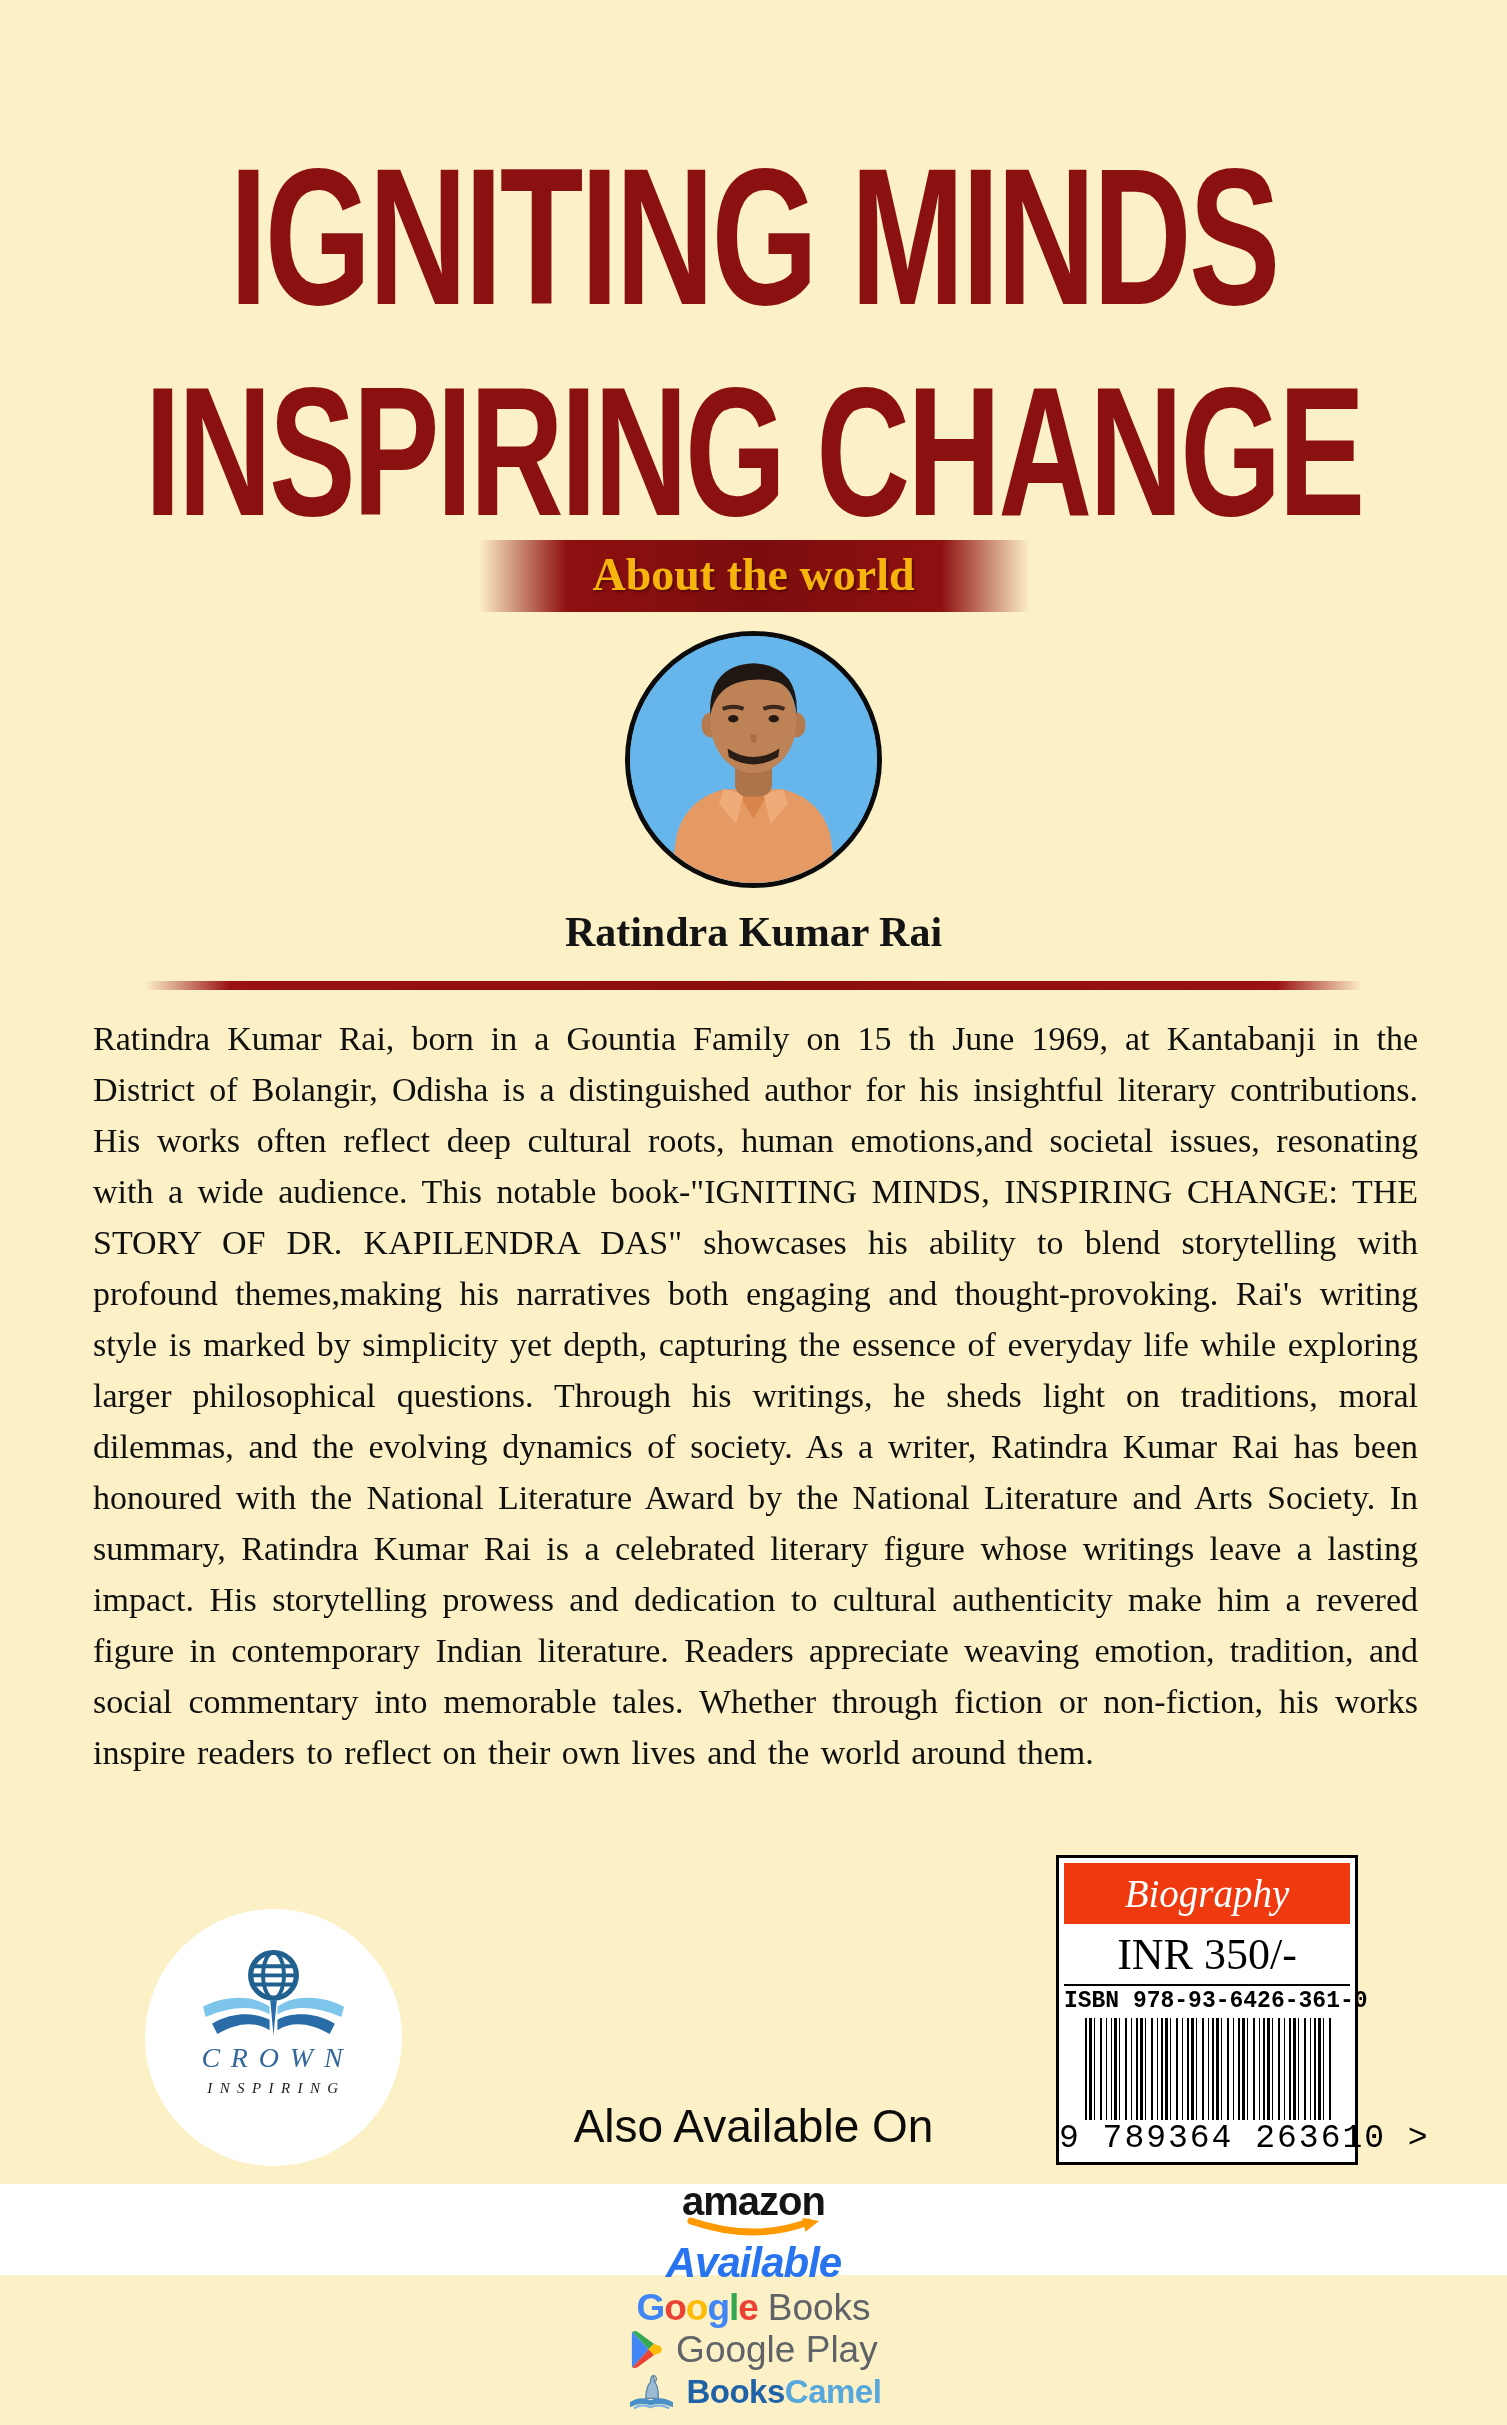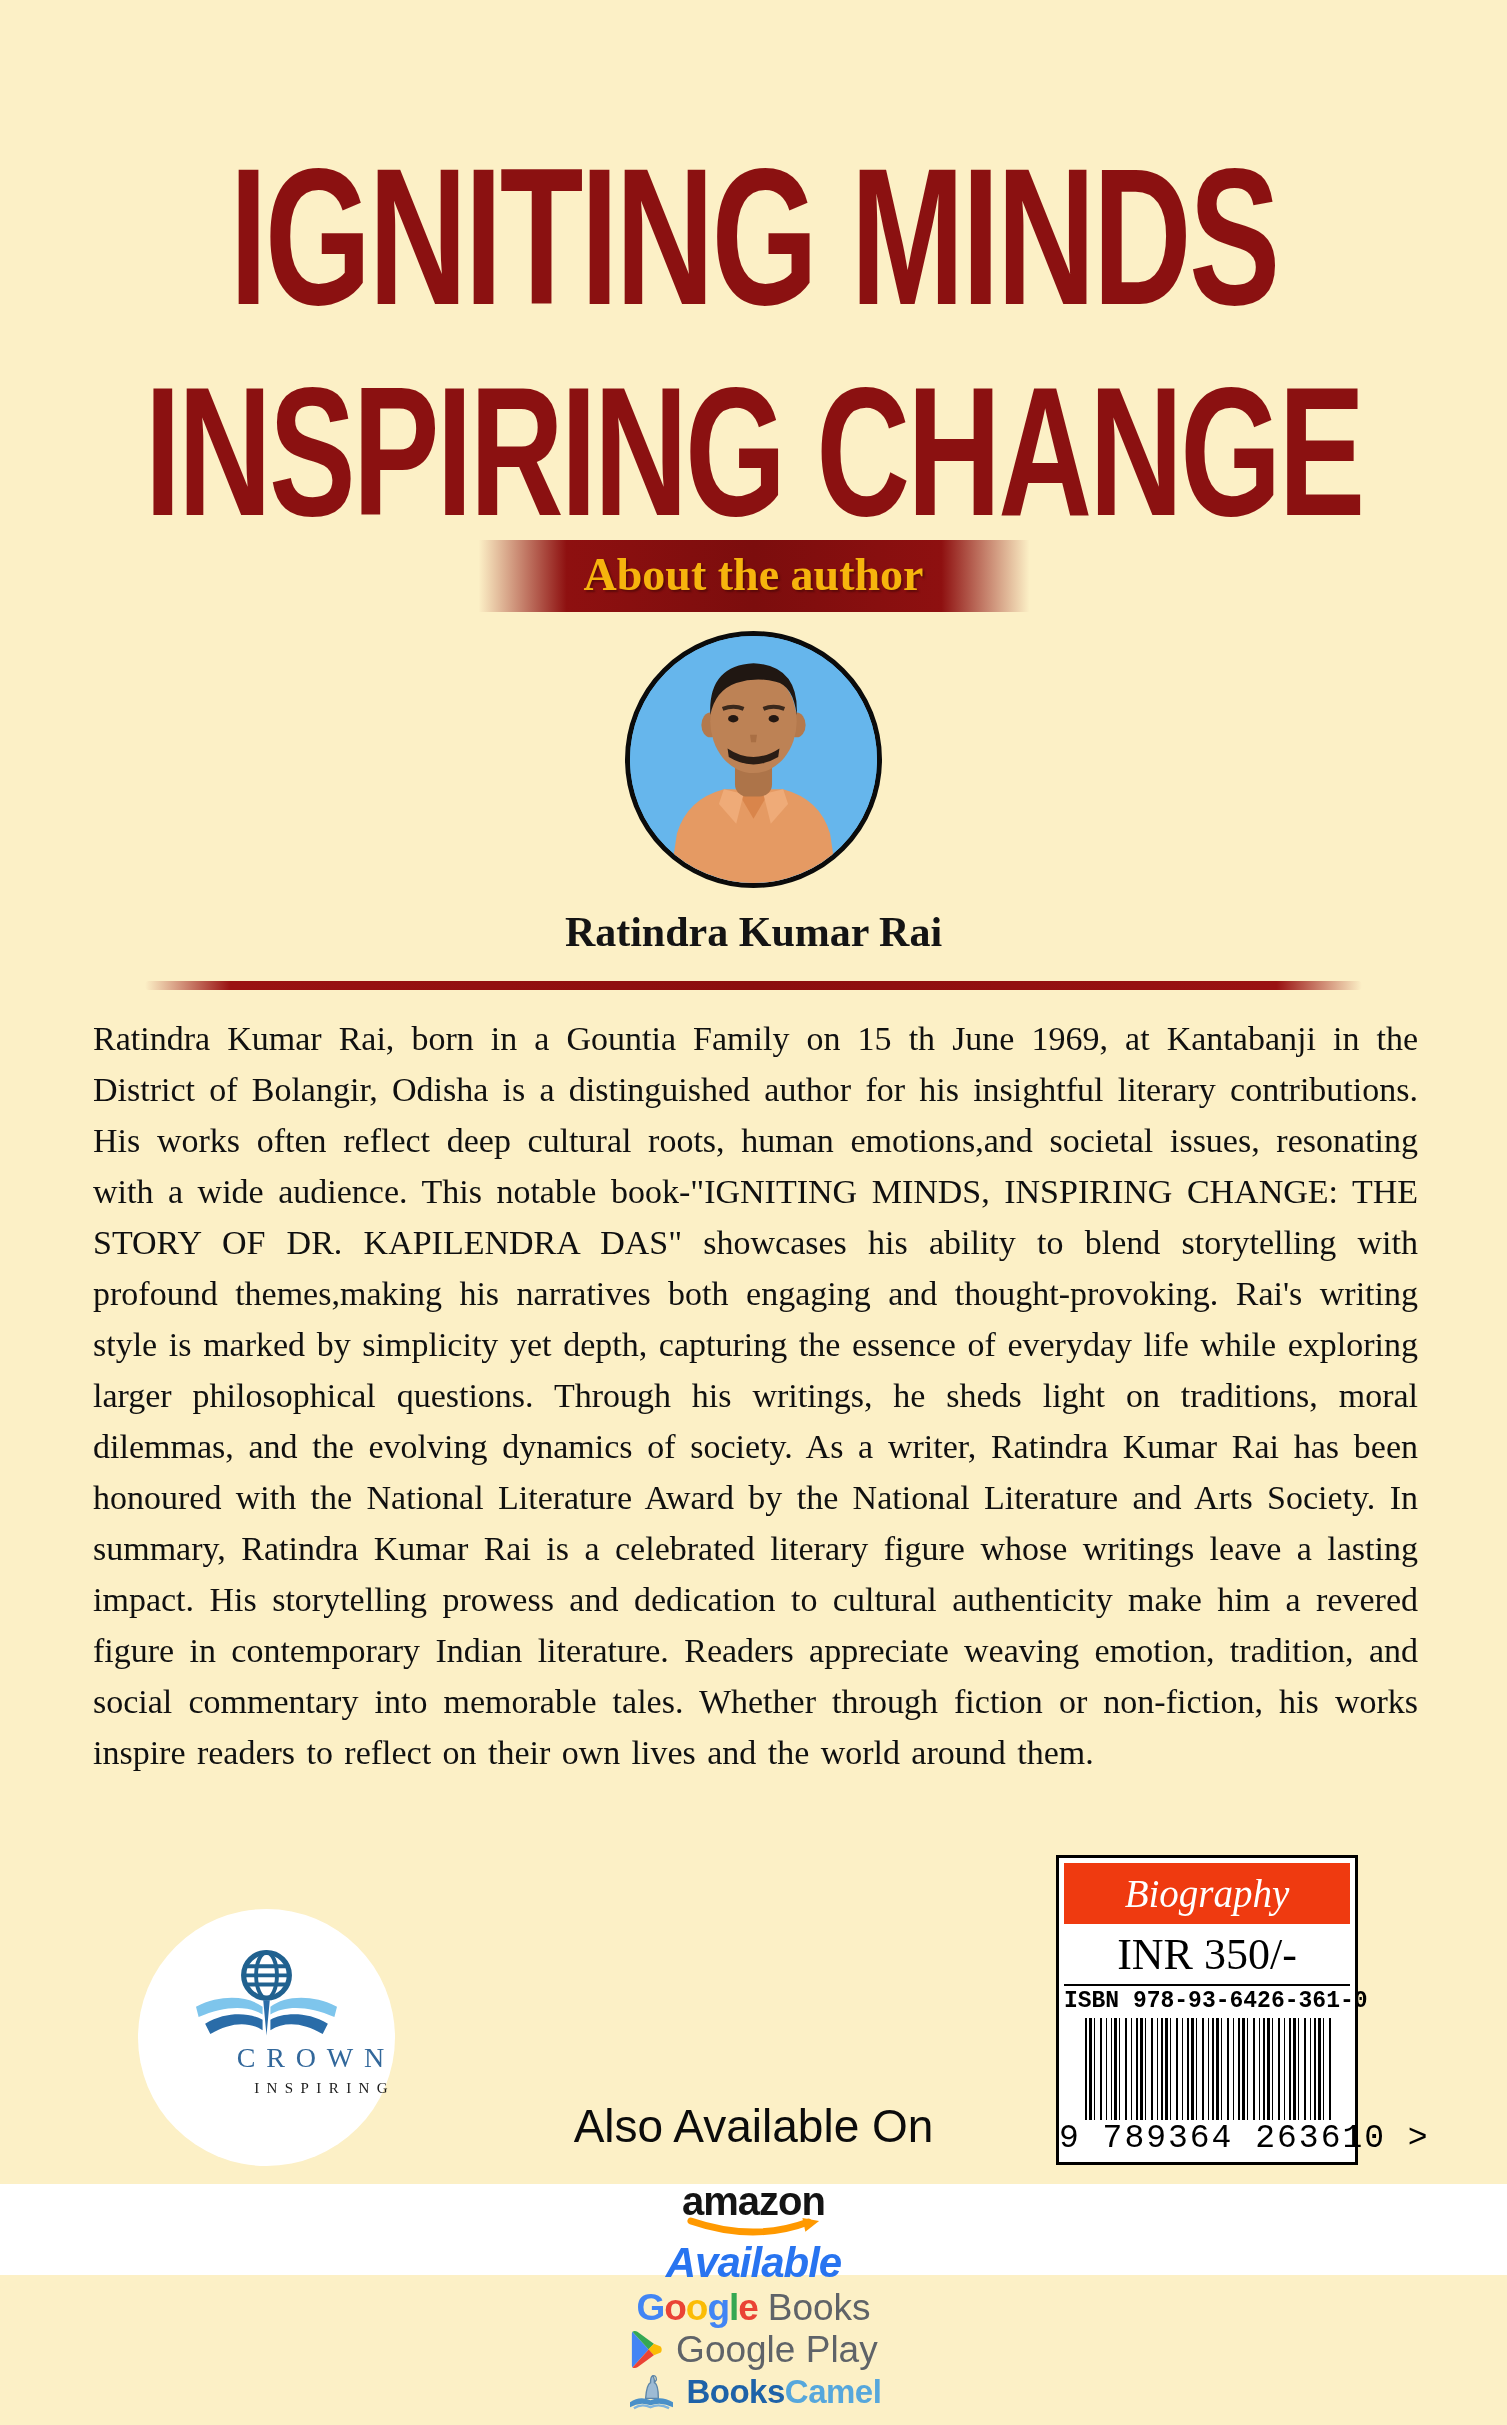--- a/index.html
+++ b/index.html
@@ -44,22 +44,22 @@
     text-align:center;font-size:39px;font-family:"Liberation Serif",serif;font-style:italic;}
   .price{text-align:center;font-size:44px;color:#000;margin-top:2px;font-family:"Liberation Serif",serif;}
   .isbn-row{margin:3.9px 4.9px 0 4.9px;border-top:2.9px solid #000;text-align:center;
     font-family:"Liberation Mono",monospace;font-weight:bold;font-size:23px;letter-spacing:0px;padding-top:2px;white-space:nowrap;}
   .barcode{margin:3.9px 21.6px 0 25.5px;height:102px;
     background:repeating-linear-gradient(90deg,#000 0 2px,#fff 2px 3.9px,#000 3.9px 6.9px,#fff 6.9px 8.8px,#000 8.8px 9.8px,#fff 9.8px 14.7px,#000 14.7px 16.7px,#fff 16.7px 20.6px,#000 20.6px 21.6px,#fff 21.6px 25.5px);}
   .barcode-digits{font-family:Liberation Mono, monospace;font-size:33px;
     margin-top:0px;letter-spacing:2px;white-space:nowrap;}
 
   
-  .pub-logo{position:absolute;left:138px;top:1909px;width:257px;height:257px;border-radius:50%;
-    background:#fff;text-align:right;}
+  .pub-logo{position:absolute;left:145px;top:1909px;width:257px;height:257px;border-radius:50%;
+    background:#fff;text-align:center;font-style:italic;}
   .pub-logo svg{display:block;margin:35px auto 0 auto;width:157px;height:94px;}
   .pub-name{font-family:"Liberation Serif",serif;color:#33689B;font-size:28px;letter-spacing:10.8px;margin-top:3.9px;margin-left:7.8px;}
   .pub-sub{font-family:"Liberation Serif",serif;color:#1c1c1c;font-size:15px;letter-spacing:7.4px;margin-top:5.9px;margin-left:5.9px;}
 
   
   .also-available{position:absolute;top:2099px;left:0;width:100%;text-align:center;
     font-family:"Liberation Sans",sans-serif;font-size:46px;color:#0c0c0c;}
 
   
   .store-strip{position:absolute;top:2184px;left:0;width:1507px;height:91px;background:#fff;
@@ -83,21 +83,21 @@
   .bc-camel{color:#56A7DC;}
 </style>
 </head>
 <body>
 
 <div class="cover">
 
   <div class="title-line title-2"><span>INSPIRING CHANGE</span></div>
   <div class="title-line title-1"><span>IGNITING MINDS</span></div>
 
-  <div class="about-banner">About the author</div>
+  <div class="about-banner">About the world</div>
 
   <div class="photo">
     <svg viewBox="0 0 100 100">
       <rect x="0" y="0" width="100" height="100" fill="#66B6EC"></rect>
       <path d="M16,100 L19,80 Q23,66 38,62 L62,62 Q77,66 81,80 L84,100 Z" fill="#E59A63"></path>
       <path d="M43,62 L50,74 L57,62 Z" fill="#D9854B"></path>
       <path d="M38,62 L46,64 L43,76 L36,68 Z" fill="#EFAB78"></path>
       <path d="M62,62 L54,64 L57,76 L64,68 Z" fill="#EFAB78"></path>
       <rect x="42.5" y="48" width="15" height="17" rx="5" fill="#AD7449"></rect>
       <ellipse cx="32.5" cy="36" rx="3.6" ry="5" fill="#B4794D"></ellipse>

